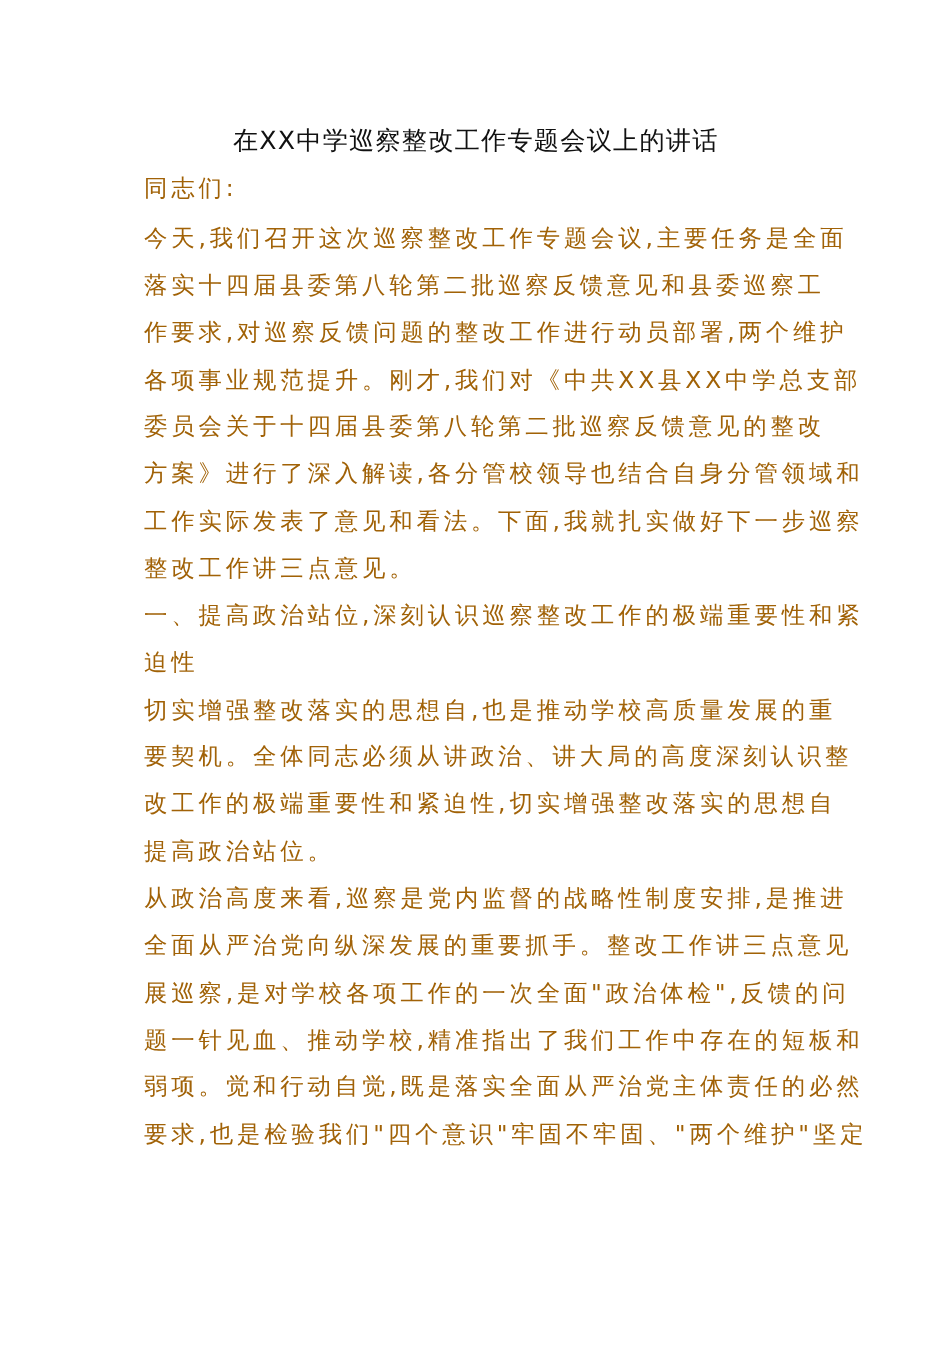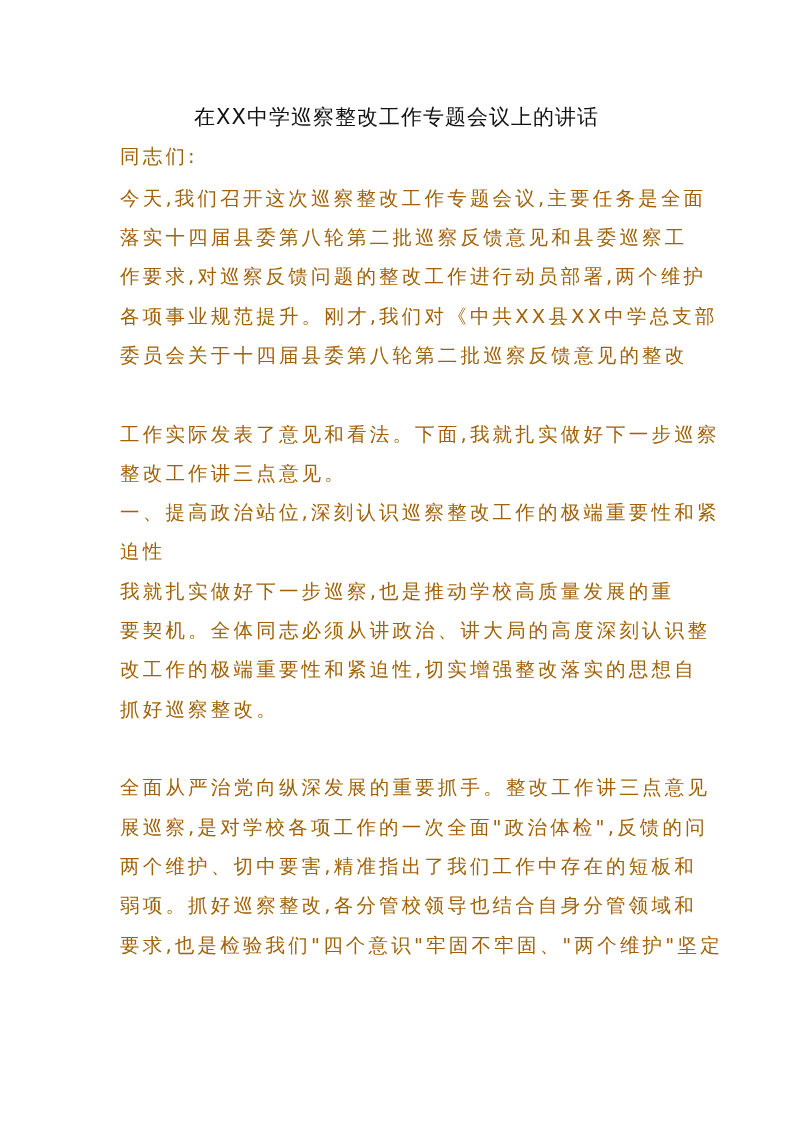--- a/index.html
+++ b/index.html
@@ -23,26 +23,28 @@
 <body>
 
 <div class="page">
   <div class="title">在XX中学巡察整改工作专题会议上的讲话</div>
   <div class="line" style="top:143px">同志们:</div>
   <div class="line just" style="top:185px">今天,我们召开这次巡察整改工作专题会议,主要任务是全面</div>
   <div class="line just" style="top:224px">落实十四届县委第八轮第二批巡察反馈意见和县委巡察工</div>
   <div class="line just" style="top:263px">作要求,对巡察反馈问题的整改工作进行动员部署,两个维护</div>
   <div class="line just" style="top:303px">各项事业规范提升。刚才,我们对《中共XX县XX中学总支部</div>
   <div class="line just" style="top:342px">委员会关于十四届县委第八轮第二批巡察反馈意见的整改</div>
+  <div class="line just" style="top:381px">方案》进行了深入解读,各分管校领导也结合自身分管领域和</div>
   <div class="line just" style="top:421px">工作实际发表了意见和看法。下面,我就扎实做好下一步巡察</div>
   <div class="line" style="top:460px">整改工作讲三点意见。</div>
   <div class="line" style="top:538px">迫性</div>
   <div class="line just" style="top:499px">一、提高政治站位,深刻认识巡察整改工作的极端重要性和紧</div>
-  <div class="line just" style="top:578px">我就扎实做好下一步巡察,也是推动学校高质量发展的重</div>
+  <div class="line just" style="top:578px">切实增强整改落实的思想自,也是推动学校高质量发展的重</div>
   <div class="line just" style="top:617px">要契机。全体同志必须从讲政治、讲大局的高度深刻认识整</div>
   <div class="line just" style="top:656px">改工作的极端重要性和紧迫性,切实增强整改落实的思想自</div>
-  <div class="line" style="top:696px">抓好巡察整改。</div>
+  <div class="line" style="top:696px">提高政治站位。</div>
+  <div class="line just" style="top:735px">从政治高度来看,巡察是党内监督的战略性制度安排,是推进</div>
   <div class="line just" style="top:774px">全面从严治党向纵深发展的重要抓手。整改工作讲三点意见</div>
   <div class="line just" style="top:814px">展巡察,是对学校各项工作的一次全面"政治体检",反馈的问</div>
-  <div class="line just" style="top:853px">两个维护、切中要害,精准指出了我们工作中存在的短板和</div>
-  <div class="line just" style="top:892px">弱项。抓好巡察整改,各分管校领导也结合自身分管领域和</div>
+  <div class="line just" style="top:853px">题一针见血、推动学校,精准指出了我们工作中存在的短板和</div>
+  <div class="line just" style="top:892px">弱项。觉和行动自觉,既是落实全面从严治党主体责任的必然</div>
   <div class="line just" style="top:932px">要求,也是检验我们"四个意识"牢固不牢固、"两个维护"坚定</div>
 </div>
 
 </body></html>

